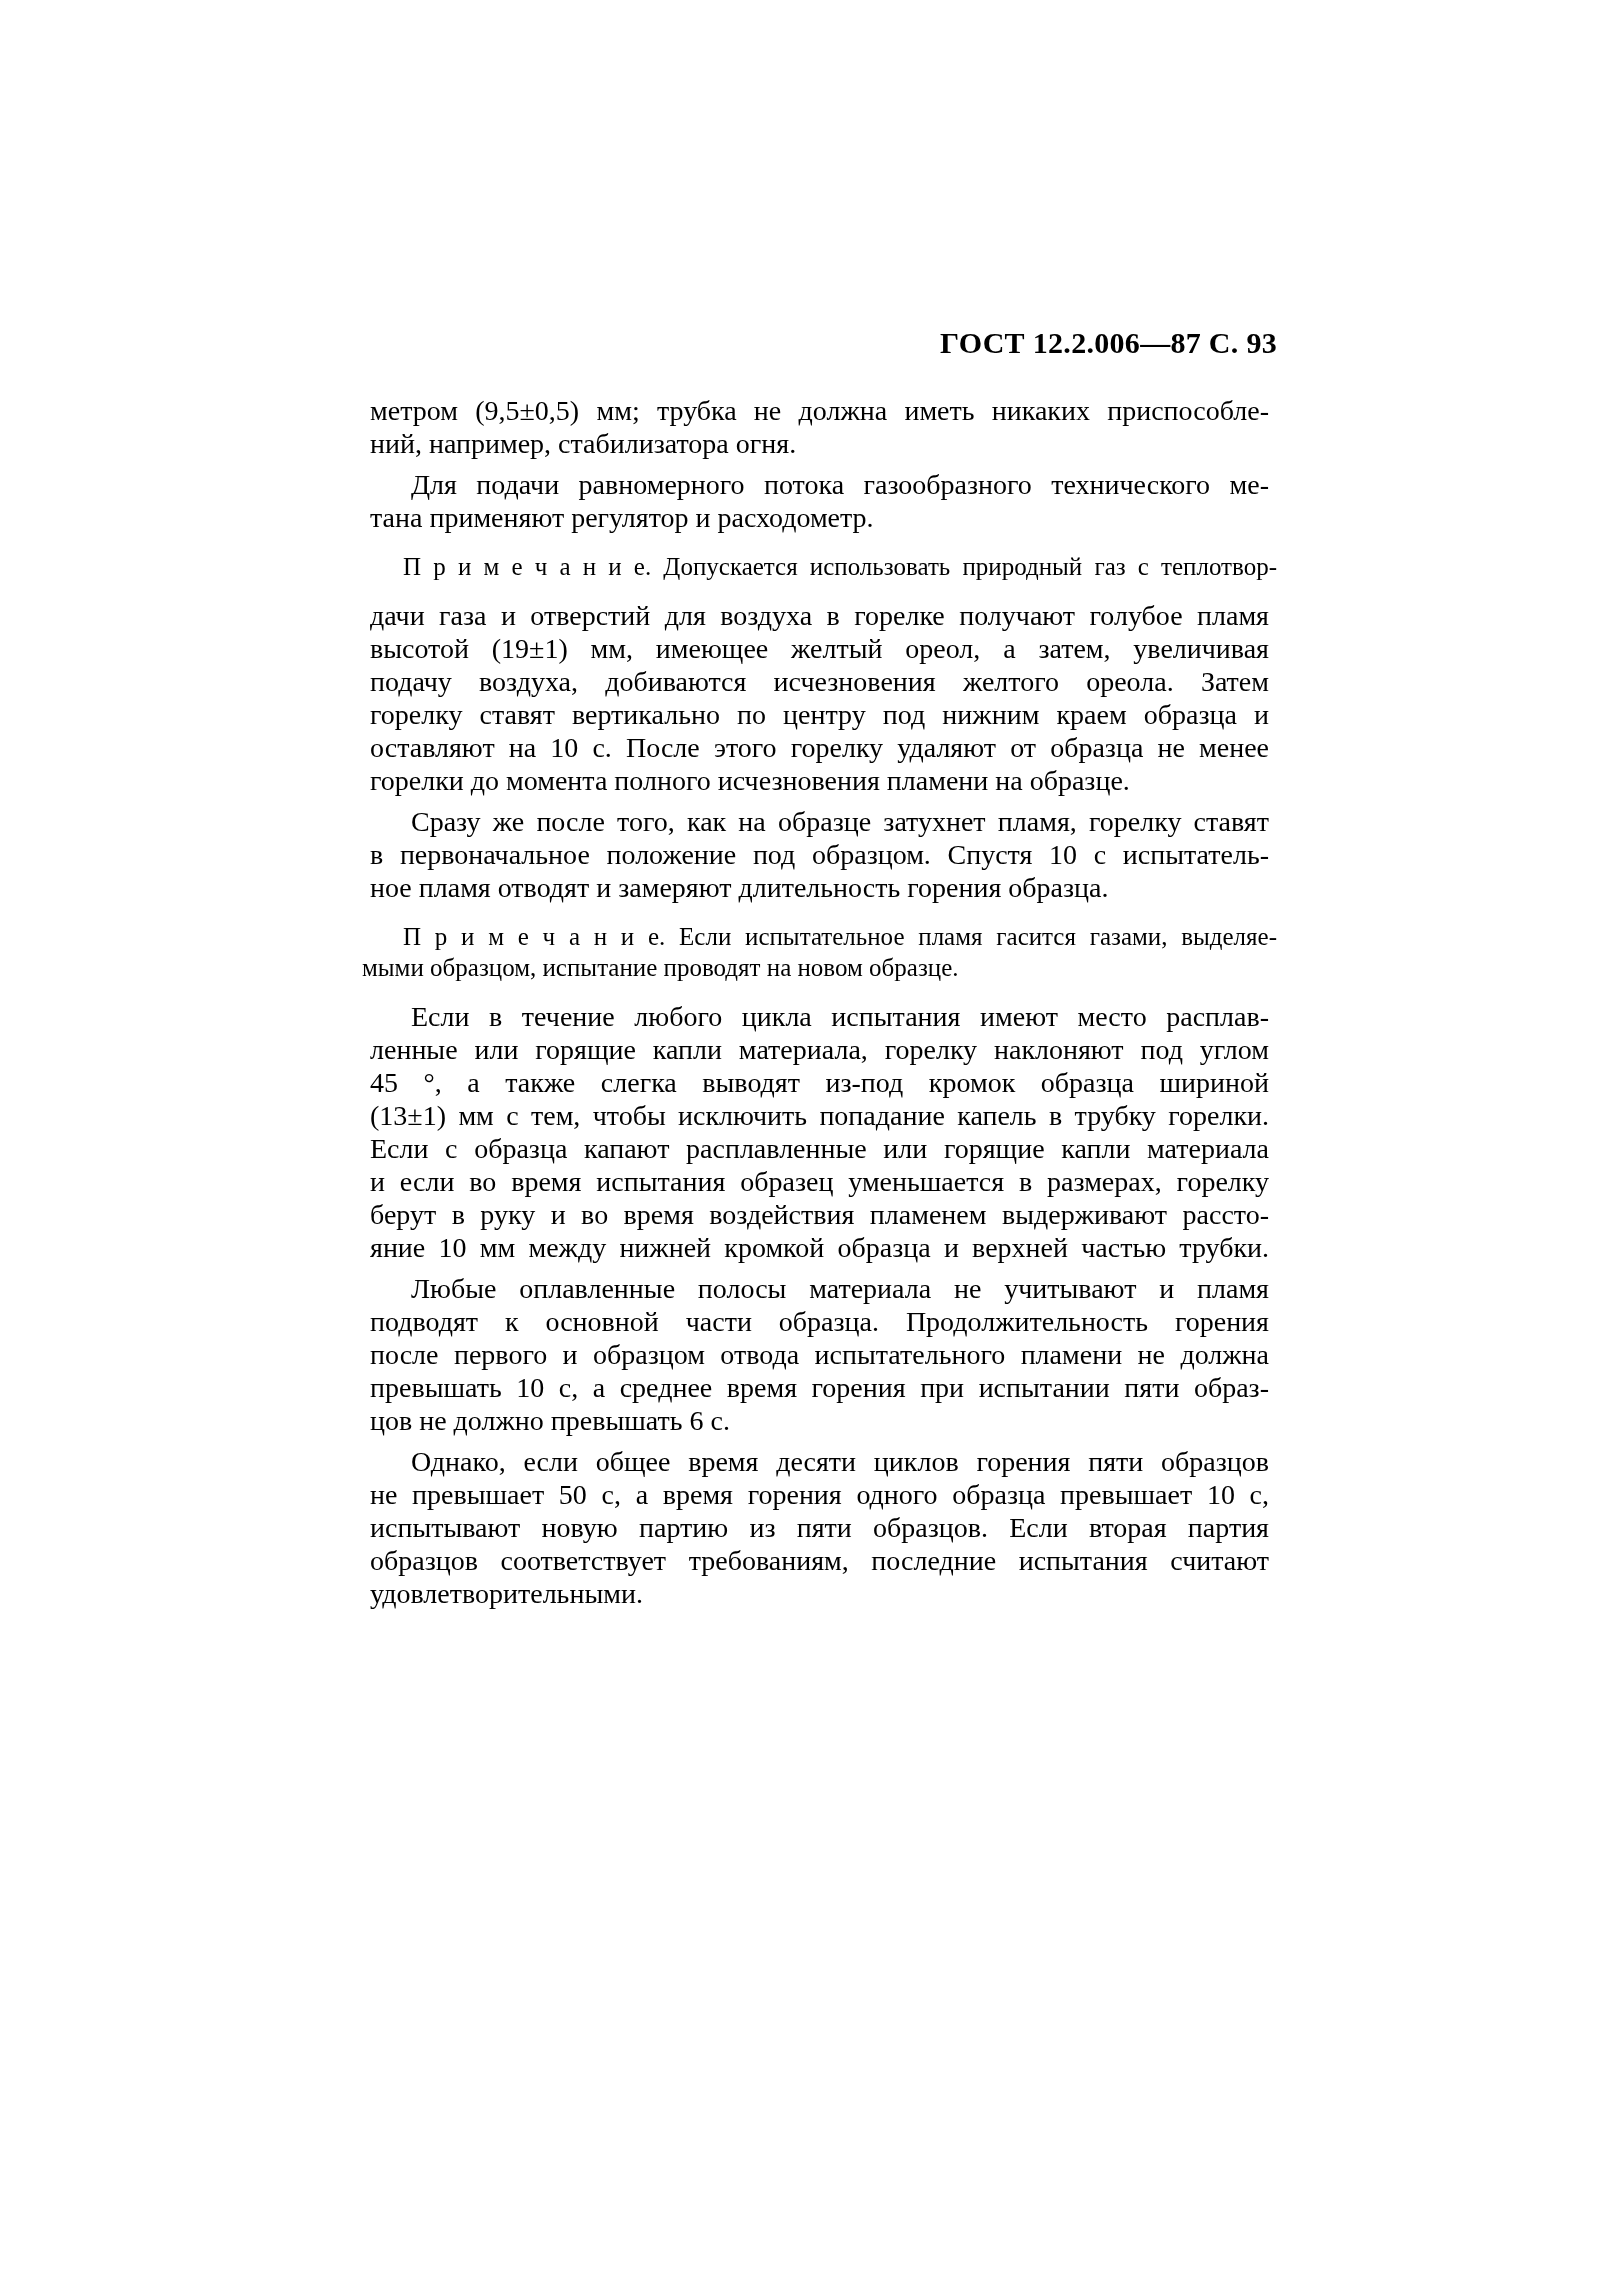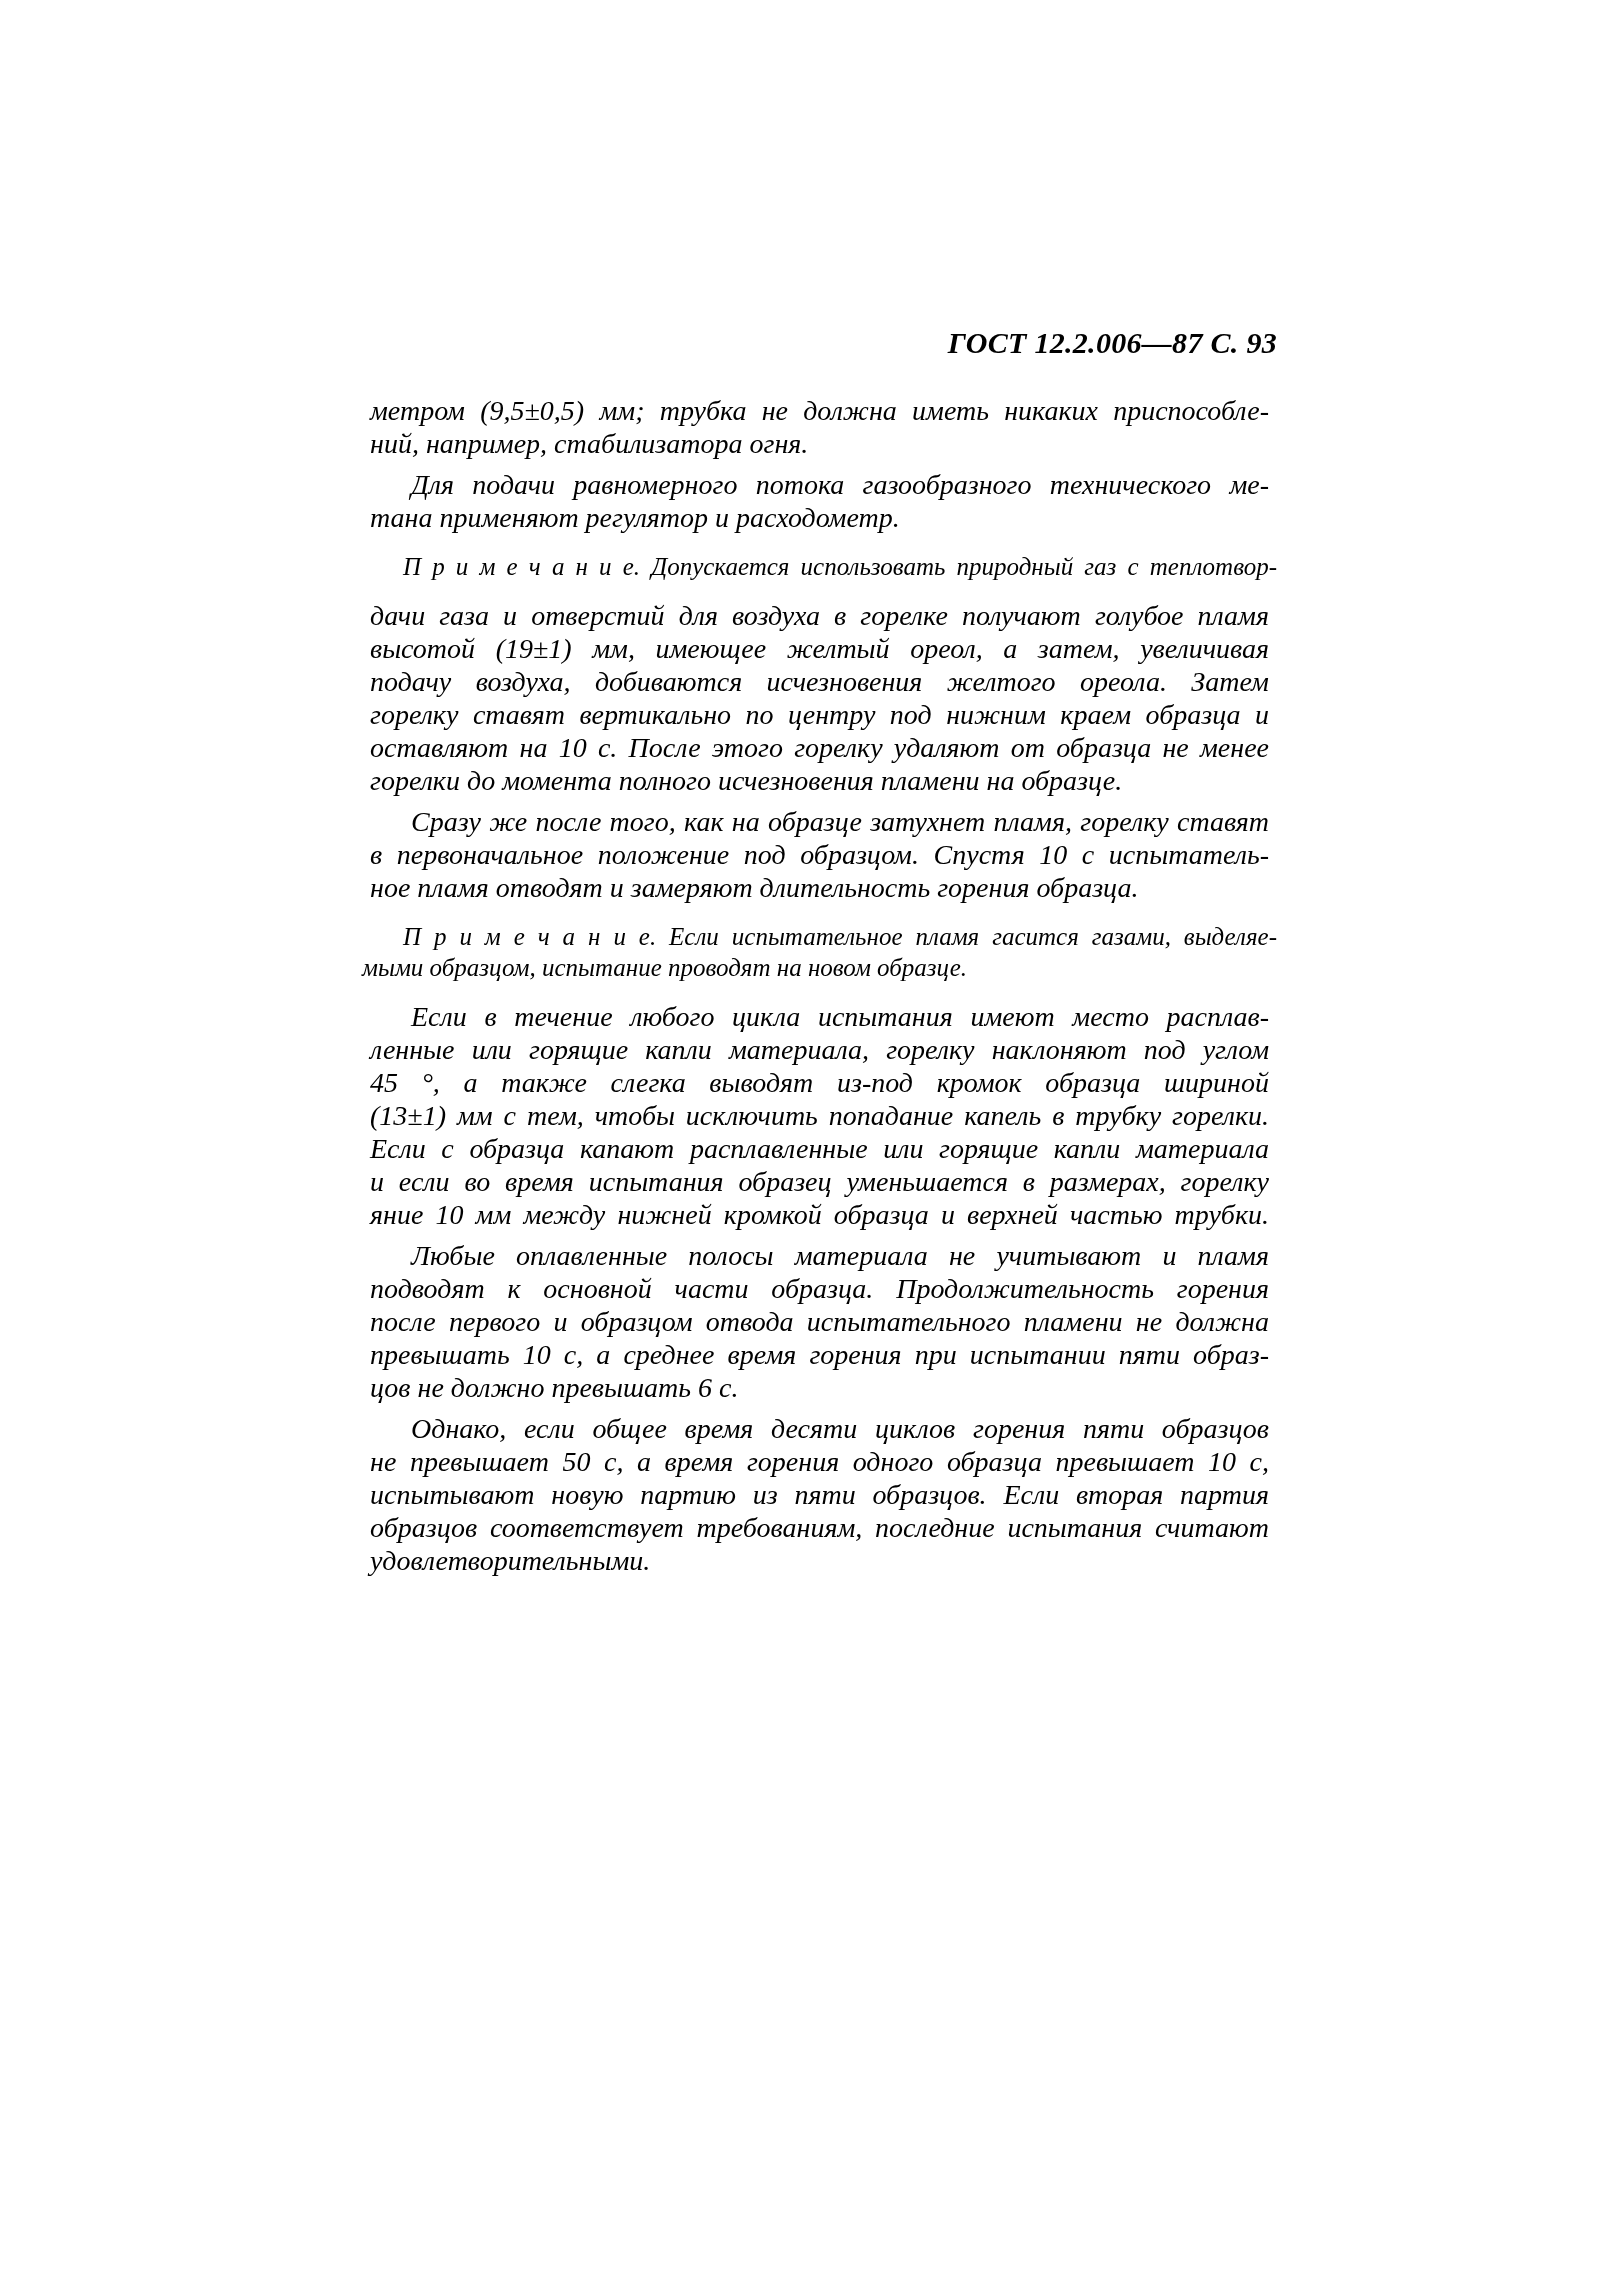--- a/index.html
+++ b/index.html
@@ -8,21 +8,20 @@
     background: #ffffff;
   }
   .page {
     position: relative;
     width: 1622px;
     height: 2295px;
     background: #ffffff;
     overflow: hidden;
     font-family: "Liberation Serif", "DejaVu Serif", serif;
     color: #000000;
-    font-style: italic;
   }
   .content {
     position: absolute;
     left: 362px;
     top: 325px;
     width: 915px;
   }
   .page-header {
     font-size: 30px;
     line-height: 35px;
@@ -97,20 +96,21 @@
       <div class="line last">мыми образцом, испытание проводят на новом образце.</div>
     </div>
 
     <div class="para">
       <div class="line indent">Если в течение любого цикла испытания имеют место расплав-</div>
       <div class="line">ленные или горящие капли материала, горелку наклоняют под углом</div>
       <div class="line">45 °, а также слегка выводят из-под кромок образца шириной</div>
       <div class="line">(13±1) мм с тем, чтобы исключить попадание капель в трубку горелки.</div>
       <div class="line">Если с образца капают расплавленные или горящие капли материала</div>
       <div class="line">и если во время испытания образец уменьшается в размерах, горелку</div>
+      <div class="line">берут в руку и во время воздействия пламенем выдерживают рассто-</div>
       <div class="line">яние 10 мм между нижней кромкой образца и верхней частью трубки.</div>
     </div>
 
     <div class="para">
       <div class="line indent">Любые оплавленные полосы материала не учитывают и пламя</div>
       <div class="line">подводят к основной части образца. Продолжительность горения</div>
       <div class="line">после первого и образцом отвода испытательного пламени не должна</div>
       <div class="line">превышать 10 с, а среднее время горения при испытании пяти образ-</div>
       <div class="line last">цов не должно превышать 6 с.</div>
     </div>

